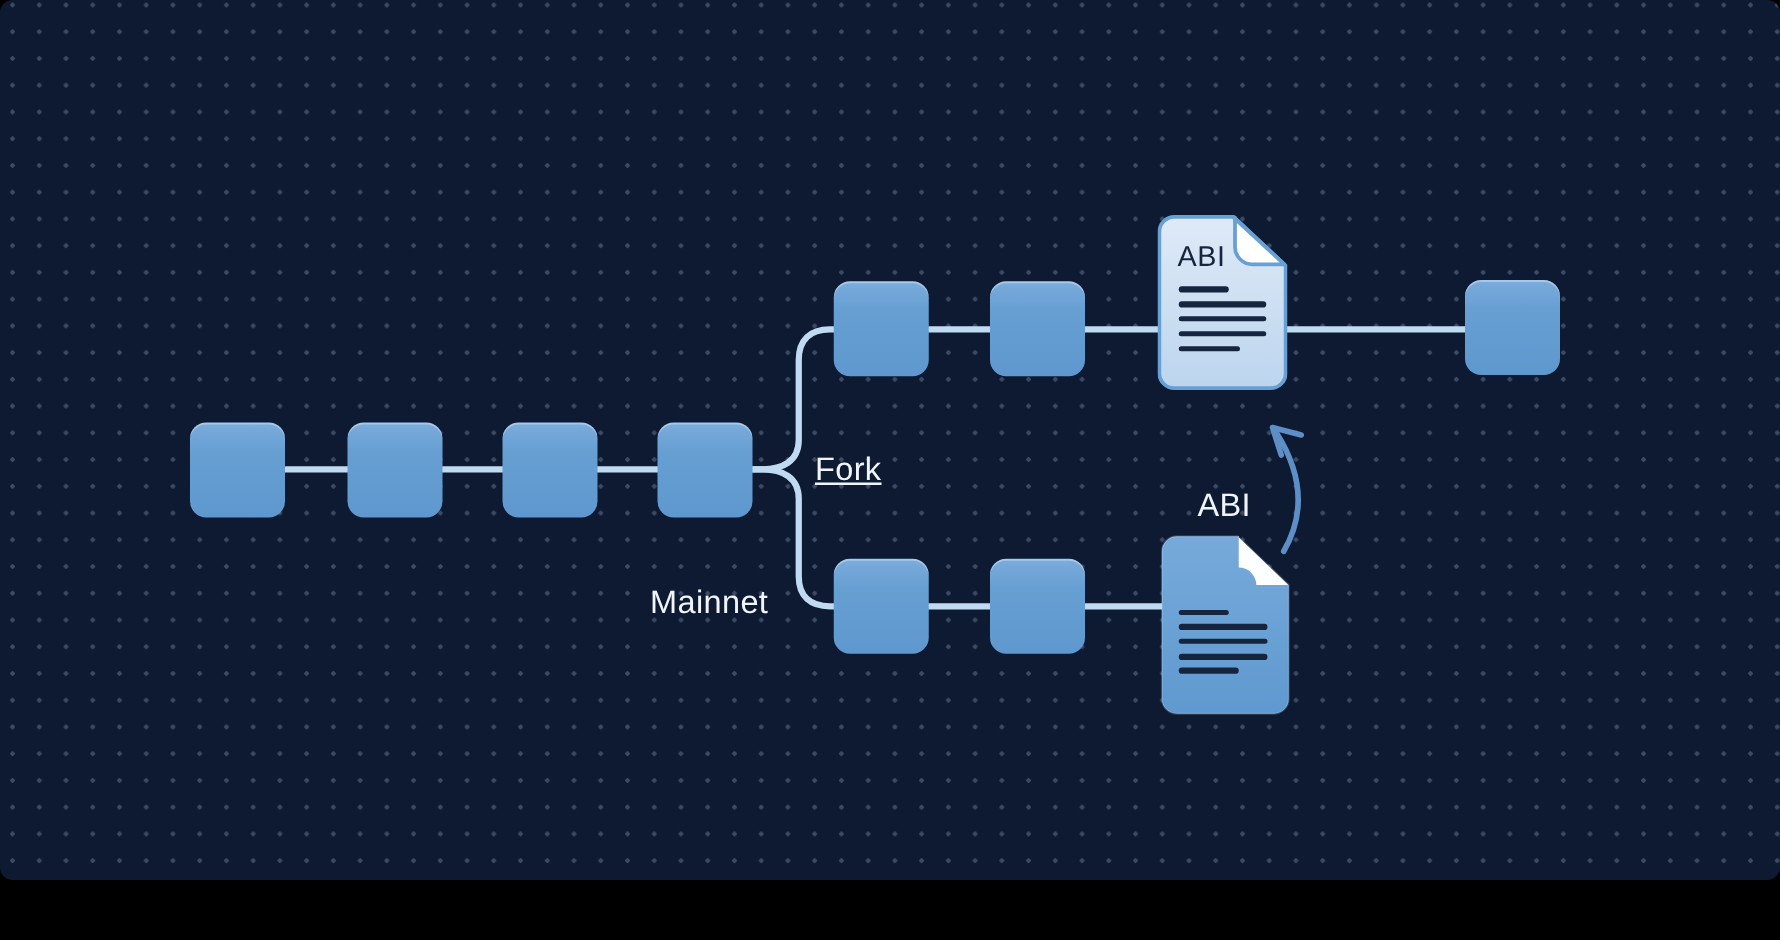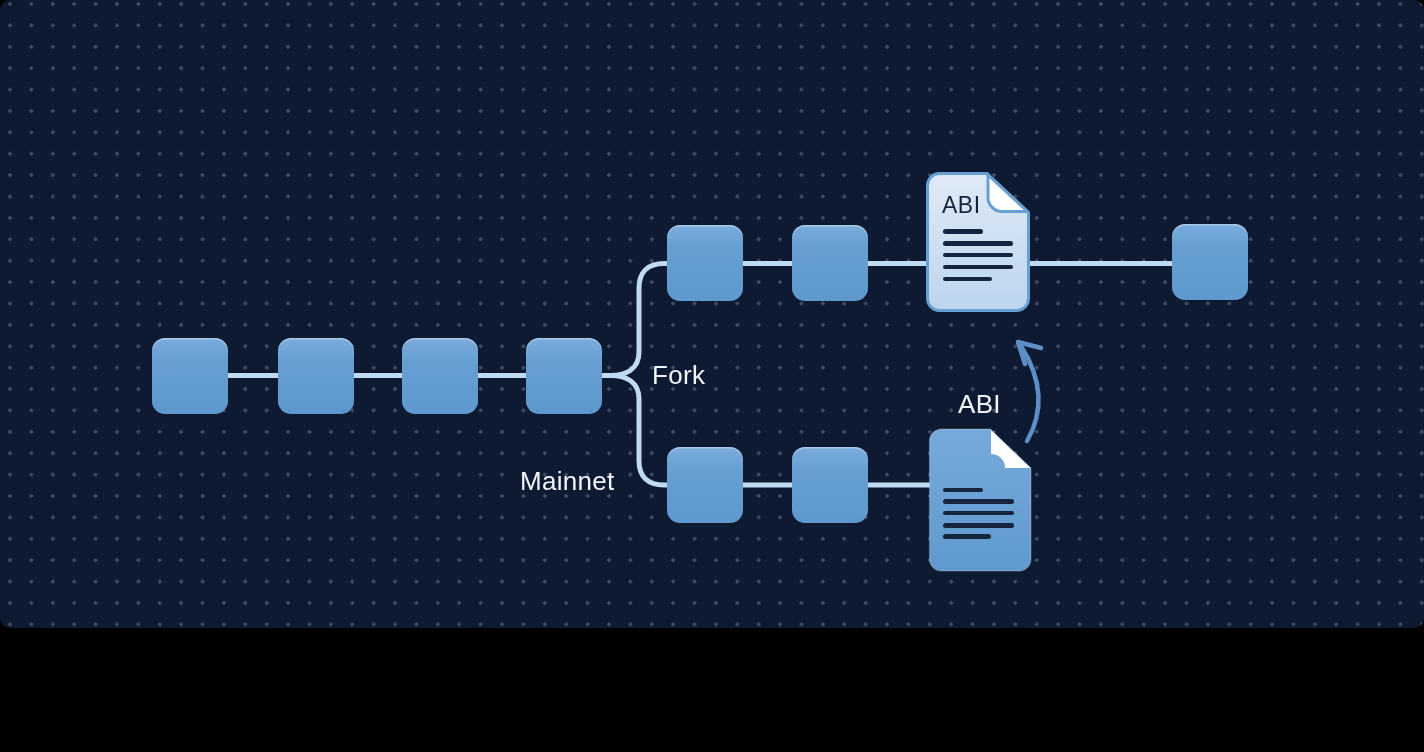--- a/index.html
+++ b/index.html
@@ -10,21 +10,21 @@
     --document-light-fill:#cfe0f3;
     --document-dark-fill:#66a1d4;
     --document-border:#68a0d4;
     --document-text-lines:#16253e;
     --label-text:#f0f5fb;
     --arrow-stroke:#5d8fc6;
   }
   html,body{margin:0;padding:0;background:#000;}
   .canvas{
     position:relative;
-    width:1424px;height:628px;
+    width:1424px;height:704px;
     overflow:hidden;
     border-radius:10px;
     background-color:var(--background);
     background-image:radial-gradient(circle, var(--dot-grid) 1.6px, rgba(0,0,0,0) 1.9px);
     background-size:21.4px 21.4px;
     background-position:-0.7px -6.7px;
     font-family:"Liberation Sans", sans-serif;
   }
   svg.overlay{position:absolute;left:0;top:0;width:1424px;height:752px;display:block;}
   .connector{stroke:var(--connector-line);stroke-width:5;fill:none;stroke-linecap:round;}
@@ -47,21 +47,21 @@
     position:absolute;left:16px;top:20px;
     font-size:23px;letter-spacing:0.5px;
     color:var(--document-text-lines);
   }
   .label{
     position:absolute;
     color:var(--label-text);
     font-size:26px;
     letter-spacing:0.3px;
   }
-  .label-fork{left:652px;top:360px;}
+  .label-fork{left:652px;top:360px;text-decoration:underline;}
   .label-mainnet{left:520px;top:426px;margin-top:40px;}
   .label-abi-bottom{left:958px;top:389px;}
 </style>
 </head>
 <body>
 
 <div class="canvas">
 
   <svg class="overlay" viewBox="0 0 1424 752">
     <defs>

